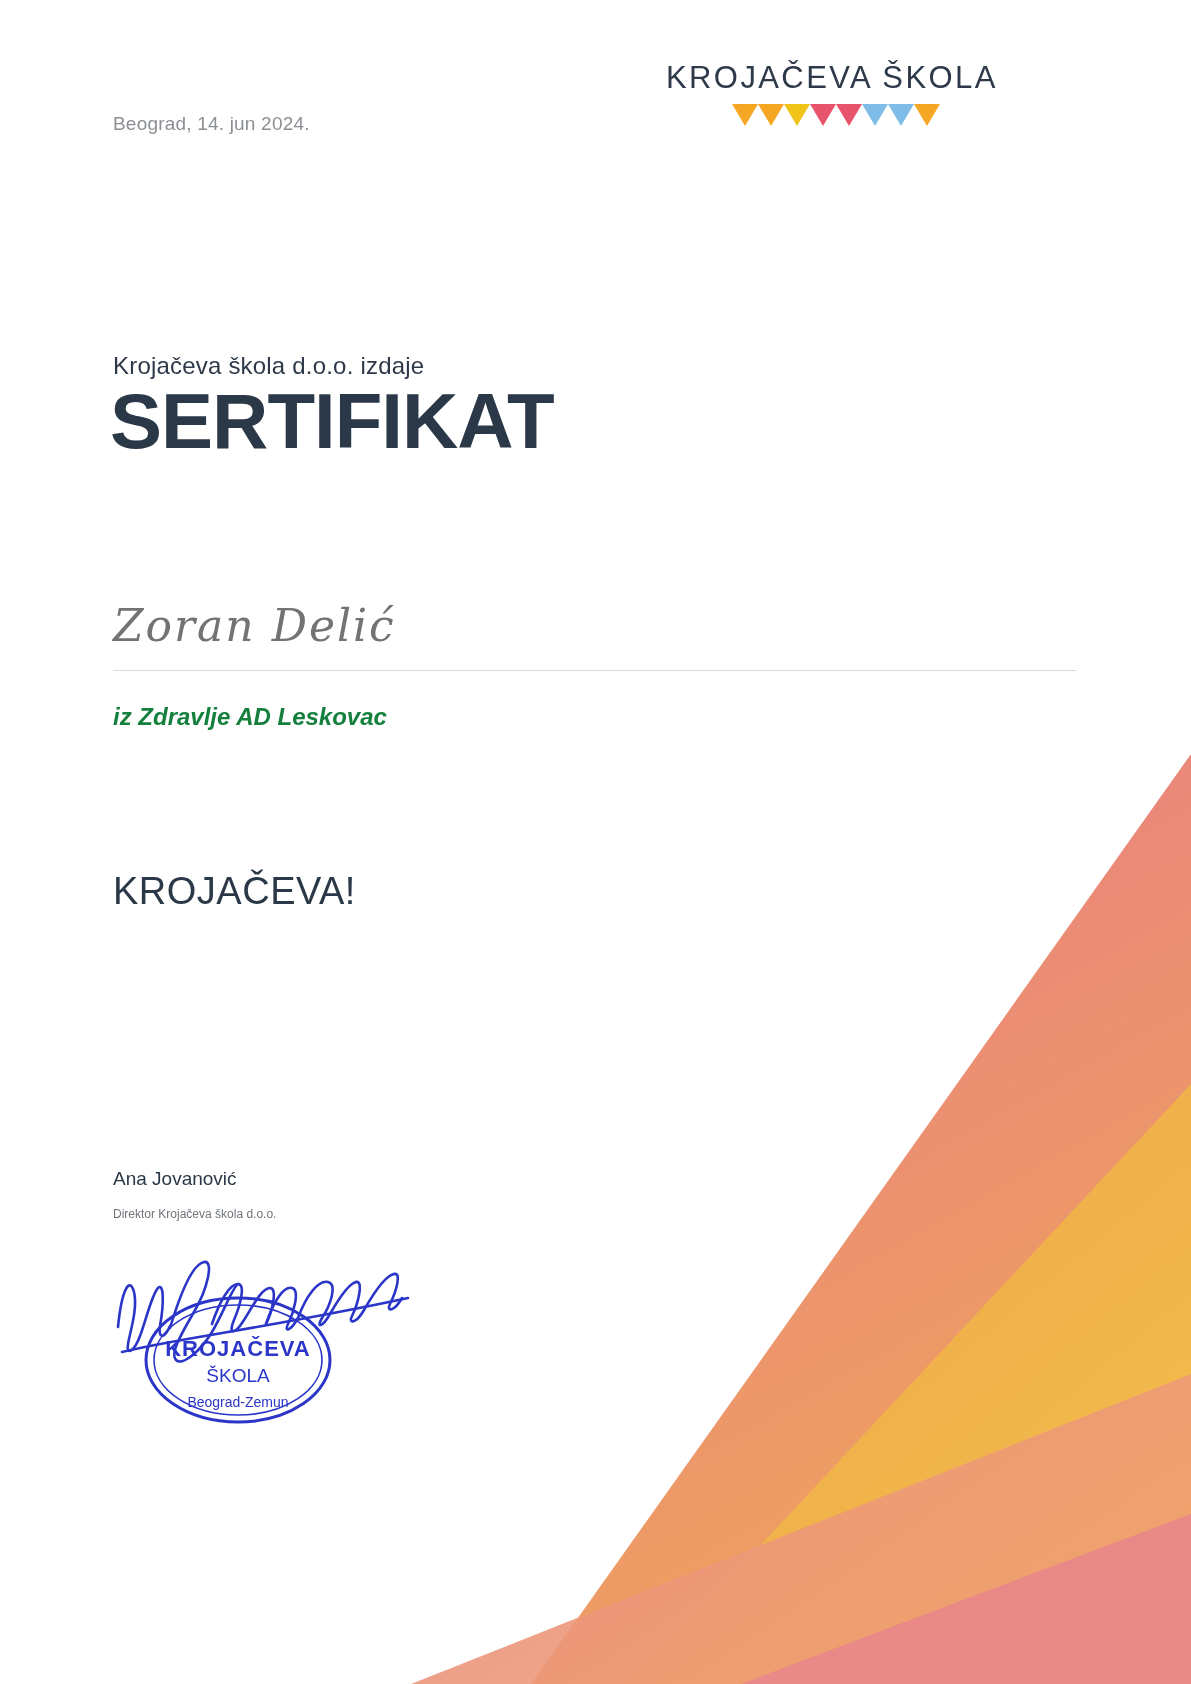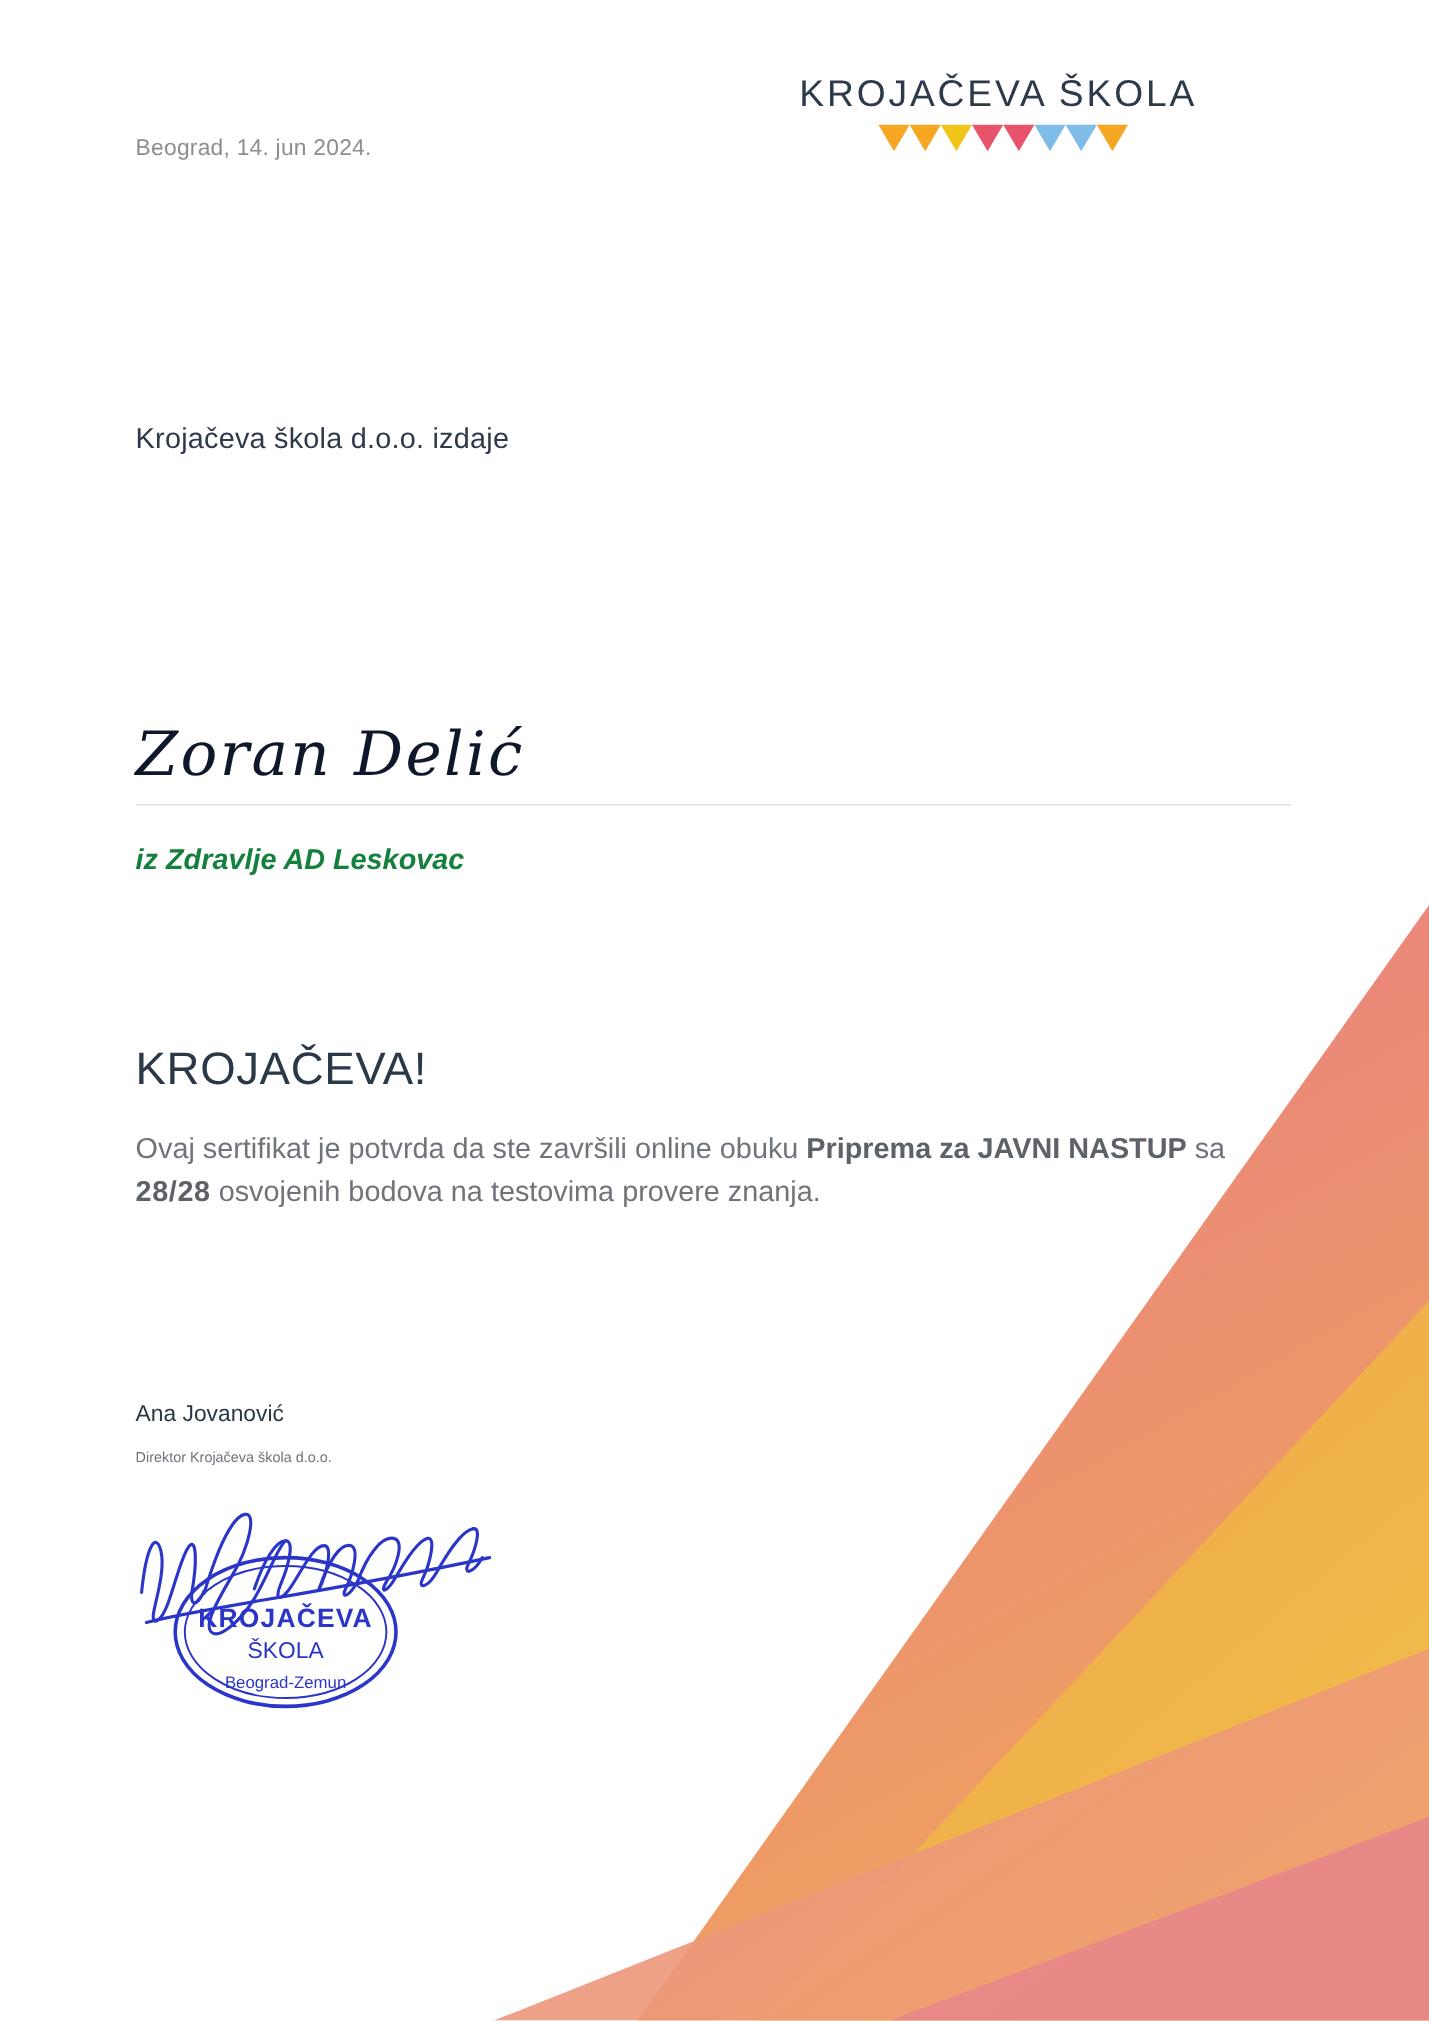--- a/index.html
+++ b/index.html
@@ -86,24 +86,24 @@
     color: #2a3847;
     letter-spacing: -1px;
     line-height: 1;
   }
 
   
   .recipient-name {
     position: absolute;
     left: 113px;
     top: 600px;
-    font-size: 51px;
+    font-size: 44px;
     font-style: italic;
     font-family: "DejaVu Serif", serif;
-    color: #0f172a;
+    color: #737373;
     letter-spacing: 2px;
     white-space: nowrap;
   }
   .recipient-rule {
     position: absolute;
     left: 113px;
     top: 670px;
     width: 963px;
     height: 1px;
     background: #d8dadd;
@@ -207,27 +207,27 @@
       <span class="tri" style="border-top-color:#f0c419"></span>
       <span class="tri" style="border-top-color:#e8536c"></span>
       <span class="tri" style="border-top-color:#e8536c"></span>
       <span class="tri" style="border-top-color:#7fbde8"></span>
       <span class="tri" style="border-top-color:#7fbde8"></span>
       <span class="tri" style="border-top-color:#f5a623"></span>
     </div>
   </div>
 
   <div class="issuer">Krojačeva škola d.o.o. izdaje</div>
+  <div class="cert-title">SERTIFIKAT</div>
 
   <div class="recipient-name">Zoran  Delić</div>
   <div class="recipient-rule"></div>
   <div class="recipient-from">iz Zdravlje AD Leskovac</div>
 
   <div class="congrats">KROJAČEVA!</div>
-  <div class="body-text"><span>Ovaj sertifikat je potvrda da ste završili online obuku </span><b>Priprema za JAVNI NASTUP</b><span> sa </span><span class="score">28/28</span><span> osvojenih bodova na testovima provere znanja.</span></div>
 
   <div class="sig-name">Ana Jovanović</div>
   <div class="sig-role">Direktor Krojačeva škola d.o.o.</div>
 
   <div class="signature-art">
     <svg width="330" height="200" viewBox="0 0 330 200" xmlns="http://www.w3.org/2000/svg">
       <g fill="none" stroke="#2b35c8" stroke-width="2.6" stroke-linecap="round">
         <path d="M10 95 C14 55, 22 45, 26 60 C30 76, 22 100, 20 112 C18 124, 26 120, 32 104 C38 88, 44 62, 50 56 C56 50, 56 72, 52 94 C50 106, 56 108, 62 94"></path>
         <path d="M62 96 C74 56, 86 32, 96 30 C106 28, 100 56, 86 80 C72 104, 62 122, 68 128 C74 134, 92 120, 104 100 C116 80, 124 56, 130 52"></path>
         <path d="M104 92 C112 68, 122 52, 130 52 C138 52, 132 74, 126 88 C120 102, 126 104, 136 88 C146 72, 154 56, 162 56 C170 56, 164 80, 158 92"></path>

